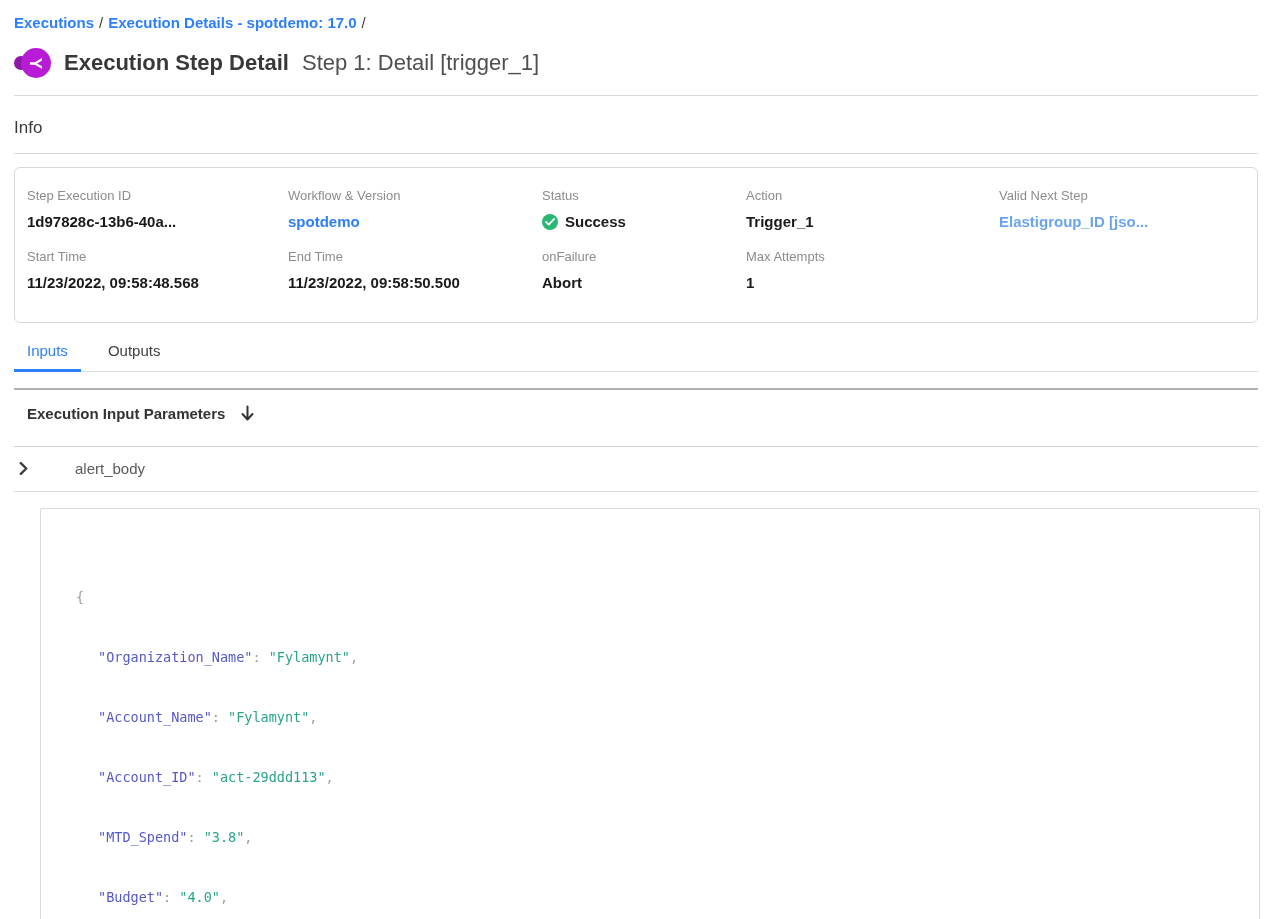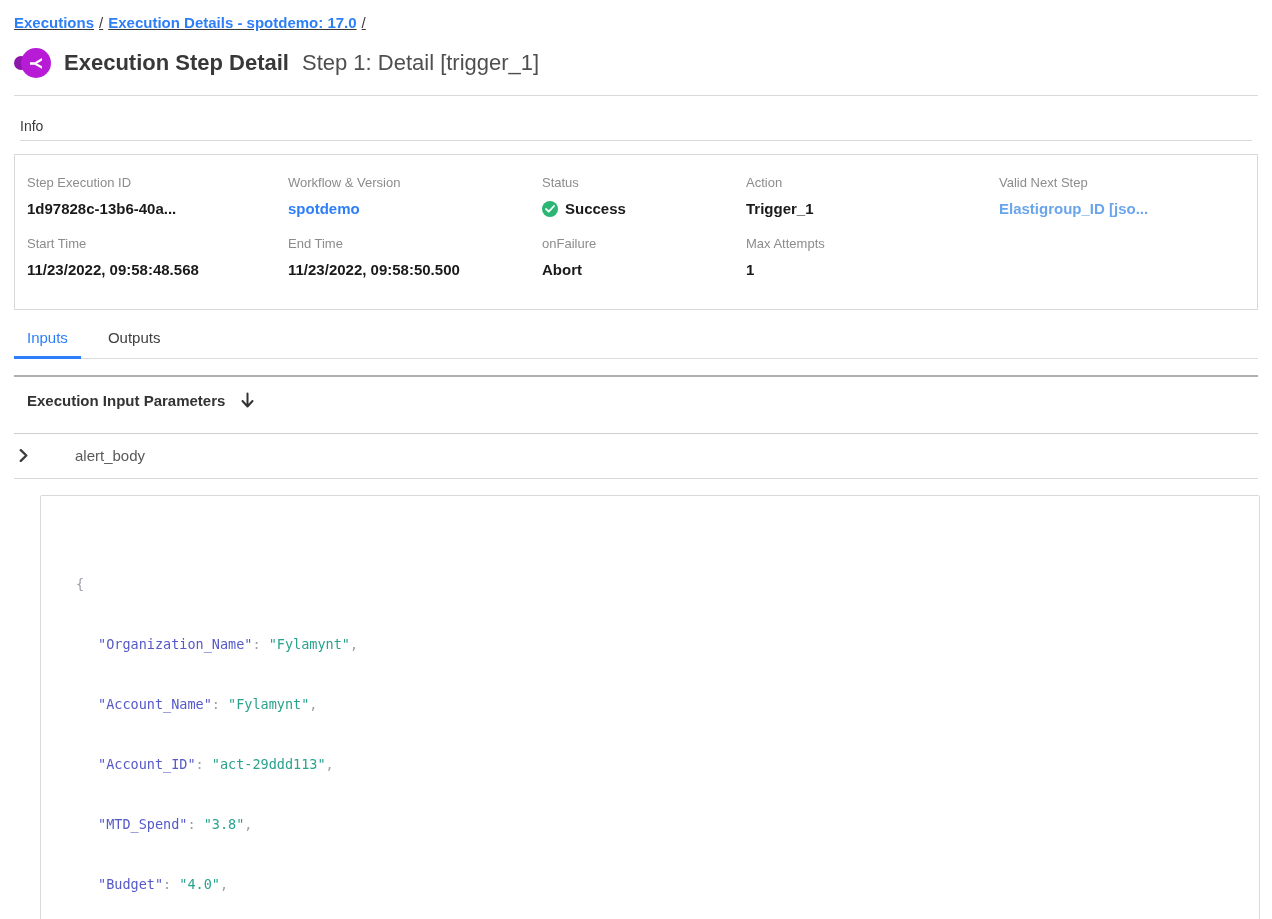--- a/index.html
+++ b/index.html
@@ -10,21 +10,20 @@
     color: #383838;
     -webkit-font-smoothing: antialiased;
   }
 
   
   .breadcrumb {
     padding: 13px 14px 0 14px;
     font-size: 15px;
     line-height: 20px;
     font-weight: 600;
-    text-decoration: underline;
   }
   .breadcrumb a { color: #2d7ff9; text-decoration: none; cursor: pointer; }
   .breadcrumb .sep { color: #3b3b3b; font-weight: 400; padding: 0 5px; }
 
   
   .header-wrap {
     margin: 0 14px;
     padding: 13px 0 15px 0;
     border-bottom: 1px solid #d9d9d9;
   }
@@ -48,30 +47,30 @@
   }
   .logo .glyph {
     color: #ffffff; font-weight: 700; font-size: 17px;
     transform: rotate(90deg); line-height: 1;
   }
   .page-title { font-size: 22px; font-weight: 700; color: #383838; }
   .page-subtitle { font-size: 22px; font-weight: 400; color: #4f4f4f; margin-left: 13px; }
 
   
   .info-heading {
-    margin: 0 20px;
-    padding: 22px 0 6px 0;
-    font-size: 14px;
+    margin: 0 14px;
+    padding: 22px 0 15px 0;
+    font-size: 17px;
     color: #3b3b3b;
     border-bottom: 1px solid #d9d9d9;
   }
   .info-card {
     margin: 13px 14px 0 14px;
     border: 1px solid #d9d9d9;
-    border-radius: 0;
+    border-radius: 6px;
     background: #ffffff;
     padding: 20px 12px 12px 12px;
     display: grid;
     grid-template-columns: 261px 254px 204px 253px 1fr;
   }
   .cell { margin-bottom: 18px; }
   .cell .lbl { font-size: 13px; line-height: 16px; color: #8c8c8c; }
   .cell .val {
     margin-top: 8px; font-size: 15px; line-height: 19px;
     font-weight: 600; color: #1a1a1a;

